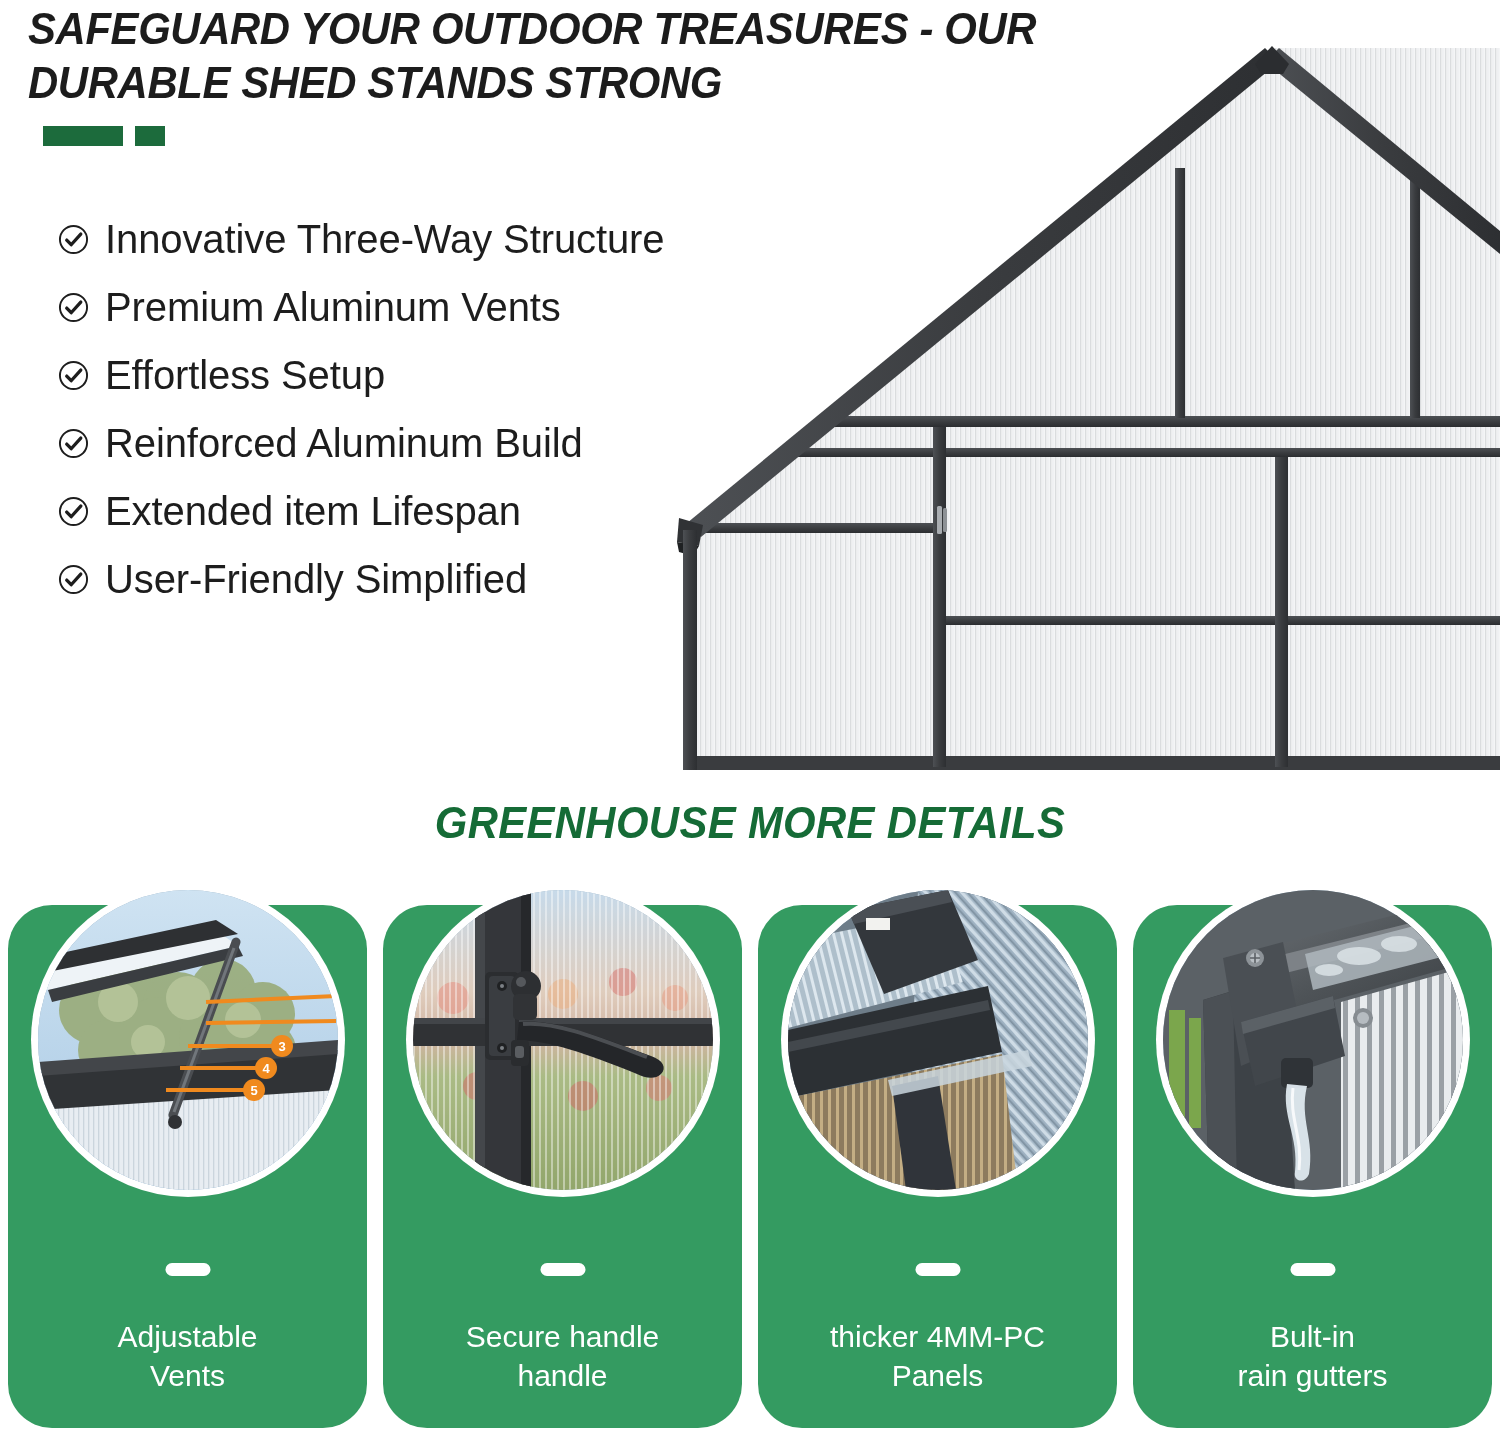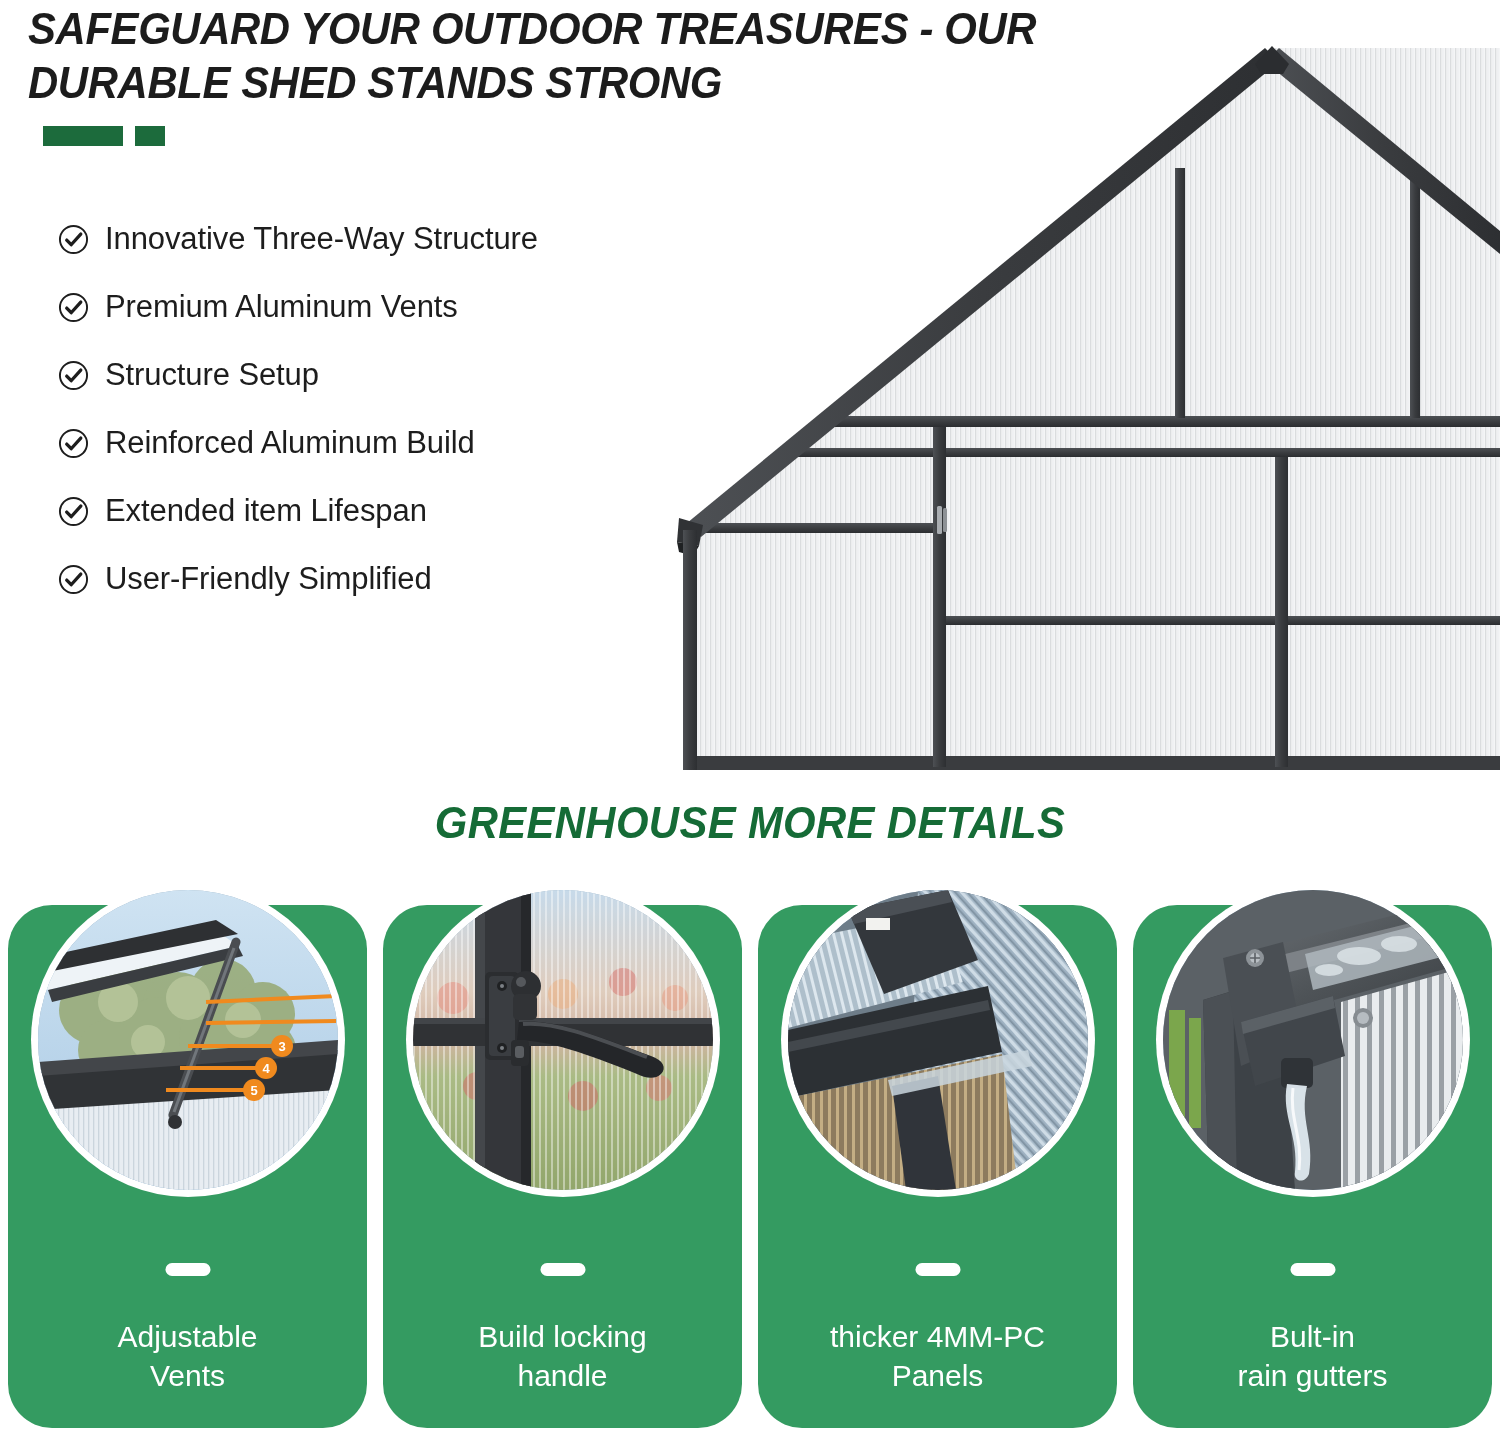--- a/index.html
+++ b/index.html
@@ -27,21 +27,21 @@
 
   #accent-bars { position: absolute; left: 43px; top: 126px; display: flex; align-items: center; gap: 12px; }
   .bar { height: 20px; background: #1c6b3c; }
   .bar.wide { width: 80px; }
   .bar.narrow { width: 30px; }
 
   #feature-list { position: absolute; left: 58px; top: 205px; width: 680px; }
   .feature-row { display: flex; align-items: center; height: 68px; }
   .check-icon { width: 31px; height: 31px; flex: 0 0 31px; margin-right: 16px; }
   .feature-text {
-    font-size: 31px; color: #1d1d1d; font-weight: 400;
+    font-size: 40px; color: #1d1d1d; font-weight: 400;
     letter-spacing: -0.1px; white-space: nowrap;
   }
 
   #house-svg { position: absolute; left: 675px; top: 20px; }
 
   
   #details-title {
     position: absolute; left: 0; top: 798px; width: 1500px;
     text-align: center;
     font-size: 44px; font-weight: bold; font-style: italic;
@@ -210,21 +210,21 @@
           <circle cx="16" cy="16" r="14" fill="none" stroke="#1d1d1d" stroke-width="2"></circle>
           <path d="M9 16.6 L13.6 21.4 L23.5 10.4" fill="none" stroke="#1d1d1d" stroke-width="3.4" stroke-linecap="round" stroke-linejoin="round"></path>
         </svg>
         <span class="feature-text">Premium Aluminum Vents</span>
       </div>
       <div class="feature-row">
         <svg class="check-icon" viewBox="0 0 32 32">
           <circle cx="16" cy="16" r="14" fill="none" stroke="#1d1d1d" stroke-width="2"></circle>
           <path d="M9 16.6 L13.6 21.4 L23.5 10.4" fill="none" stroke="#1d1d1d" stroke-width="3.4" stroke-linecap="round" stroke-linejoin="round"></path>
         </svg>
-        <span class="feature-text">Structure Setup</span>
+        <span class="feature-text">Effortless Setup</span>
       </div>
       <div class="feature-row">
         <svg class="check-icon" viewBox="0 0 32 32">
           <circle cx="16" cy="16" r="14" fill="none" stroke="#1d1d1d" stroke-width="2"></circle>
           <path d="M9 16.6 L13.6 21.4 L23.5 10.4" fill="none" stroke="#1d1d1d" stroke-width="3.4" stroke-linecap="round" stroke-linejoin="round"></path>
         </svg>
         <span class="feature-text">Reinforced Aluminum Build</span>
       </div>
       <div class="feature-row">
         <svg class="check-icon" viewBox="0 0 32 32">
@@ -373,21 +373,21 @@
 
             <path d="M106 132 C140 128 185 146 238 166 C250 170 254 178 248 184 C242 190 232 188 224 184 C175 164 134 150 104 150 Z" fill="#242629"></path>
             <path d="M110 134 C142 131 184 148 234 167" stroke="#4b4e52" stroke-width="4" fill="none"></path>
 
             <rect x="98" y="150" width="18" height="26" rx="4" fill="#2a2c2f"></rect>
             <rect x="102" y="156" width="9" height="12" rx="3" fill="#5a5d61"></rect>
           </svg>
         </div>
       </div>
       <div class="card-pill"></div>
-      <div class="card-caption">Build locking
+      <div class="card-caption">Secure handle
 handle</div>
     </div>
 
     <div class="card">
       <div class="card-photo">
         <div class="photo-clip">
           <svg width="300" height="300" viewBox="0 0 300 300">
             <defs>
               <pattern id="diag" width="9" height="9" patternUnits="userSpaceOnUse" patternTransform="rotate(-42)">
                 <rect width="9" height="9" fill="#9fb2c2"></rect>

